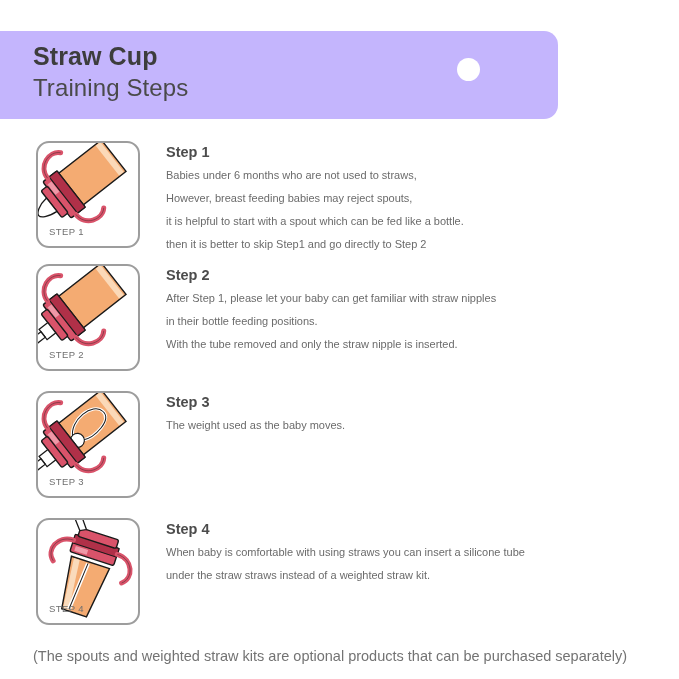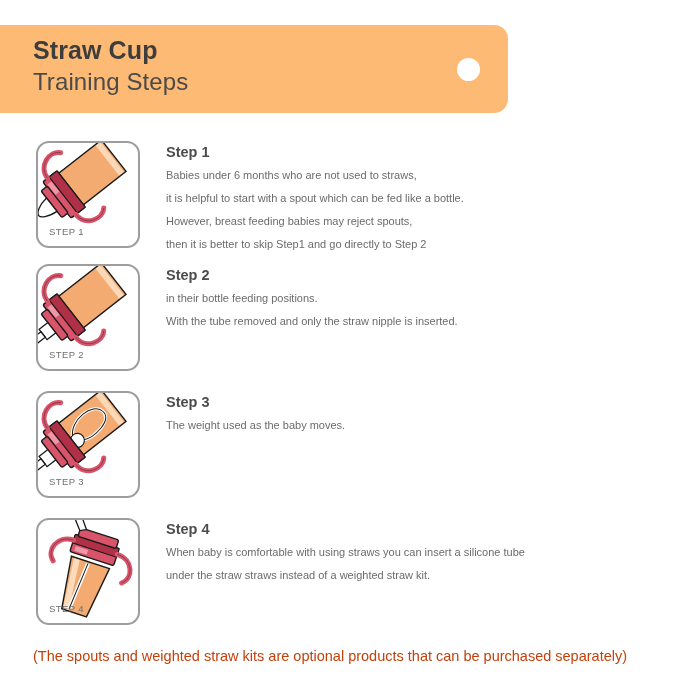--- a/index.html
+++ b/index.html
@@ -13,24 +13,24 @@
     position: relative;
     overflow: hidden;
     font-family: "Liberation Sans", sans-serif;
     -webkit-font-smoothing: antialiased;
   }
 
   
   .header-banner {
     position: absolute;
     left: 0;
-    top: 25px;
-    width: 508px;
+    top: 31px;
+    width: 558px;
     height: 88px;
-    background: #fdba74;
+    background: #c4b5fd;
     border-radius: 0 14px 14px 0;
     box-sizing: border-box;
   }
   .header-title-wrap {
     position: absolute;
     left: 33px;
     top: 9px;
   }
   .header-title {
     font-size: 25px;
@@ -110,21 +110,21 @@
     line-height: 23px;
     white-space: nowrap;
   }
 
   
   .footer-note {
     position: absolute;
     left: 33px;
     top: 645px;
     font-size: 14.5px;
-    color: #c2410c;
+    color: #737373;
     line-height: 22px;
     white-space: nowrap;
   }
 </style>
 </head>
 <body>
 
 <div class="header-banner">
   <div class="header-title-wrap">
     <div class="header-title">Straw Cup</div>
@@ -153,22 +153,22 @@
         <path d="M26 59 C26 74 44 80 52 71" fill="none" stroke="#d9536a" stroke-width="5" stroke-linecap="round"></path>
         <path d="M26 13 C26 -2 44 -8 52 1" fill="none" stroke="#1a1a1a" stroke-width="0.7" opacity="0.5"></path>
         <path d="M26 59 C26 74 44 80 52 71" fill="none" stroke="#1a1a1a" stroke-width="0.7" opacity="0.5"></path>
       </g>
     </svg>
     <div class="step-box-label">STEP 1</div>
   </div>
   <div class="step-text">
     <div class="step-heading">Step 1</div>
     <div class="step-line">Babies under 6 months who are not used to straws,</div>
+    <div class="step-line">However, breast feeding babies may reject spouts,</div>
     <div class="step-line">it is helpful to start with a spout which can be fed like a bottle.</div>
-    <div class="step-line">However, breast feeding babies may reject spouts,</div>
     <div class="step-line">then it is better to skip Step1 and go directly to Step 2</div>
   </div>
 </div>
 
 <div class="step-row" style="top:264px;">
   <div class="step-box" style="top:0;">
     <svg class="step-box-art" viewBox="0 0 100 103">
       <g transform="rotate(-38 50 48)">
         <path d="M36 16 L92 16 L92 56 L36 56 Z" fill="#f4ab72" stroke="#1a1a1a" stroke-width="1.4"></path>
         <path d="M84 17 L90 17 L90 55 L84 55 Z" fill="#fbe0c4" opacity="0.85"></path>
@@ -182,20 +182,21 @@
         <path d="M26 13 C26 -2 44 -8 52 1" fill="none" stroke="#d9536a" stroke-width="5" stroke-linecap="round"></path>
         <path d="M26 59 C26 74 44 80 52 71" fill="none" stroke="#d9536a" stroke-width="5" stroke-linecap="round"></path>
         <path d="M26 13 C26 -2 44 -8 52 1" fill="none" stroke="#1a1a1a" stroke-width="0.7" opacity="0.5"></path>
         <path d="M26 59 C26 74 44 80 52 71" fill="none" stroke="#1a1a1a" stroke-width="0.7" opacity="0.5"></path>
       </g>
     </svg>
     <div class="step-box-label">STEP 2</div>
   </div>
   <div class="step-text">
     <div class="step-heading">Step 2</div>
+    <div class="step-line">After Step 1, please let your baby can get familiar with straw nipples</div>
     <div class="step-line">in their bottle feeding positions.</div>
     <div class="step-line">With the tube removed and only the straw nipple is inserted.</div>
   </div>
 </div>
 
 <div class="step-row" style="top:391px;">
   <div class="step-box" style="top:0;">
     <svg class="step-box-art" viewBox="0 0 100 103">
       <g transform="rotate(-38 50 48)">
         <path d="M36 16 L92 16 L92 56 L36 56 Z" fill="#f4ab72" stroke="#1a1a1a" stroke-width="1.4"></path>

